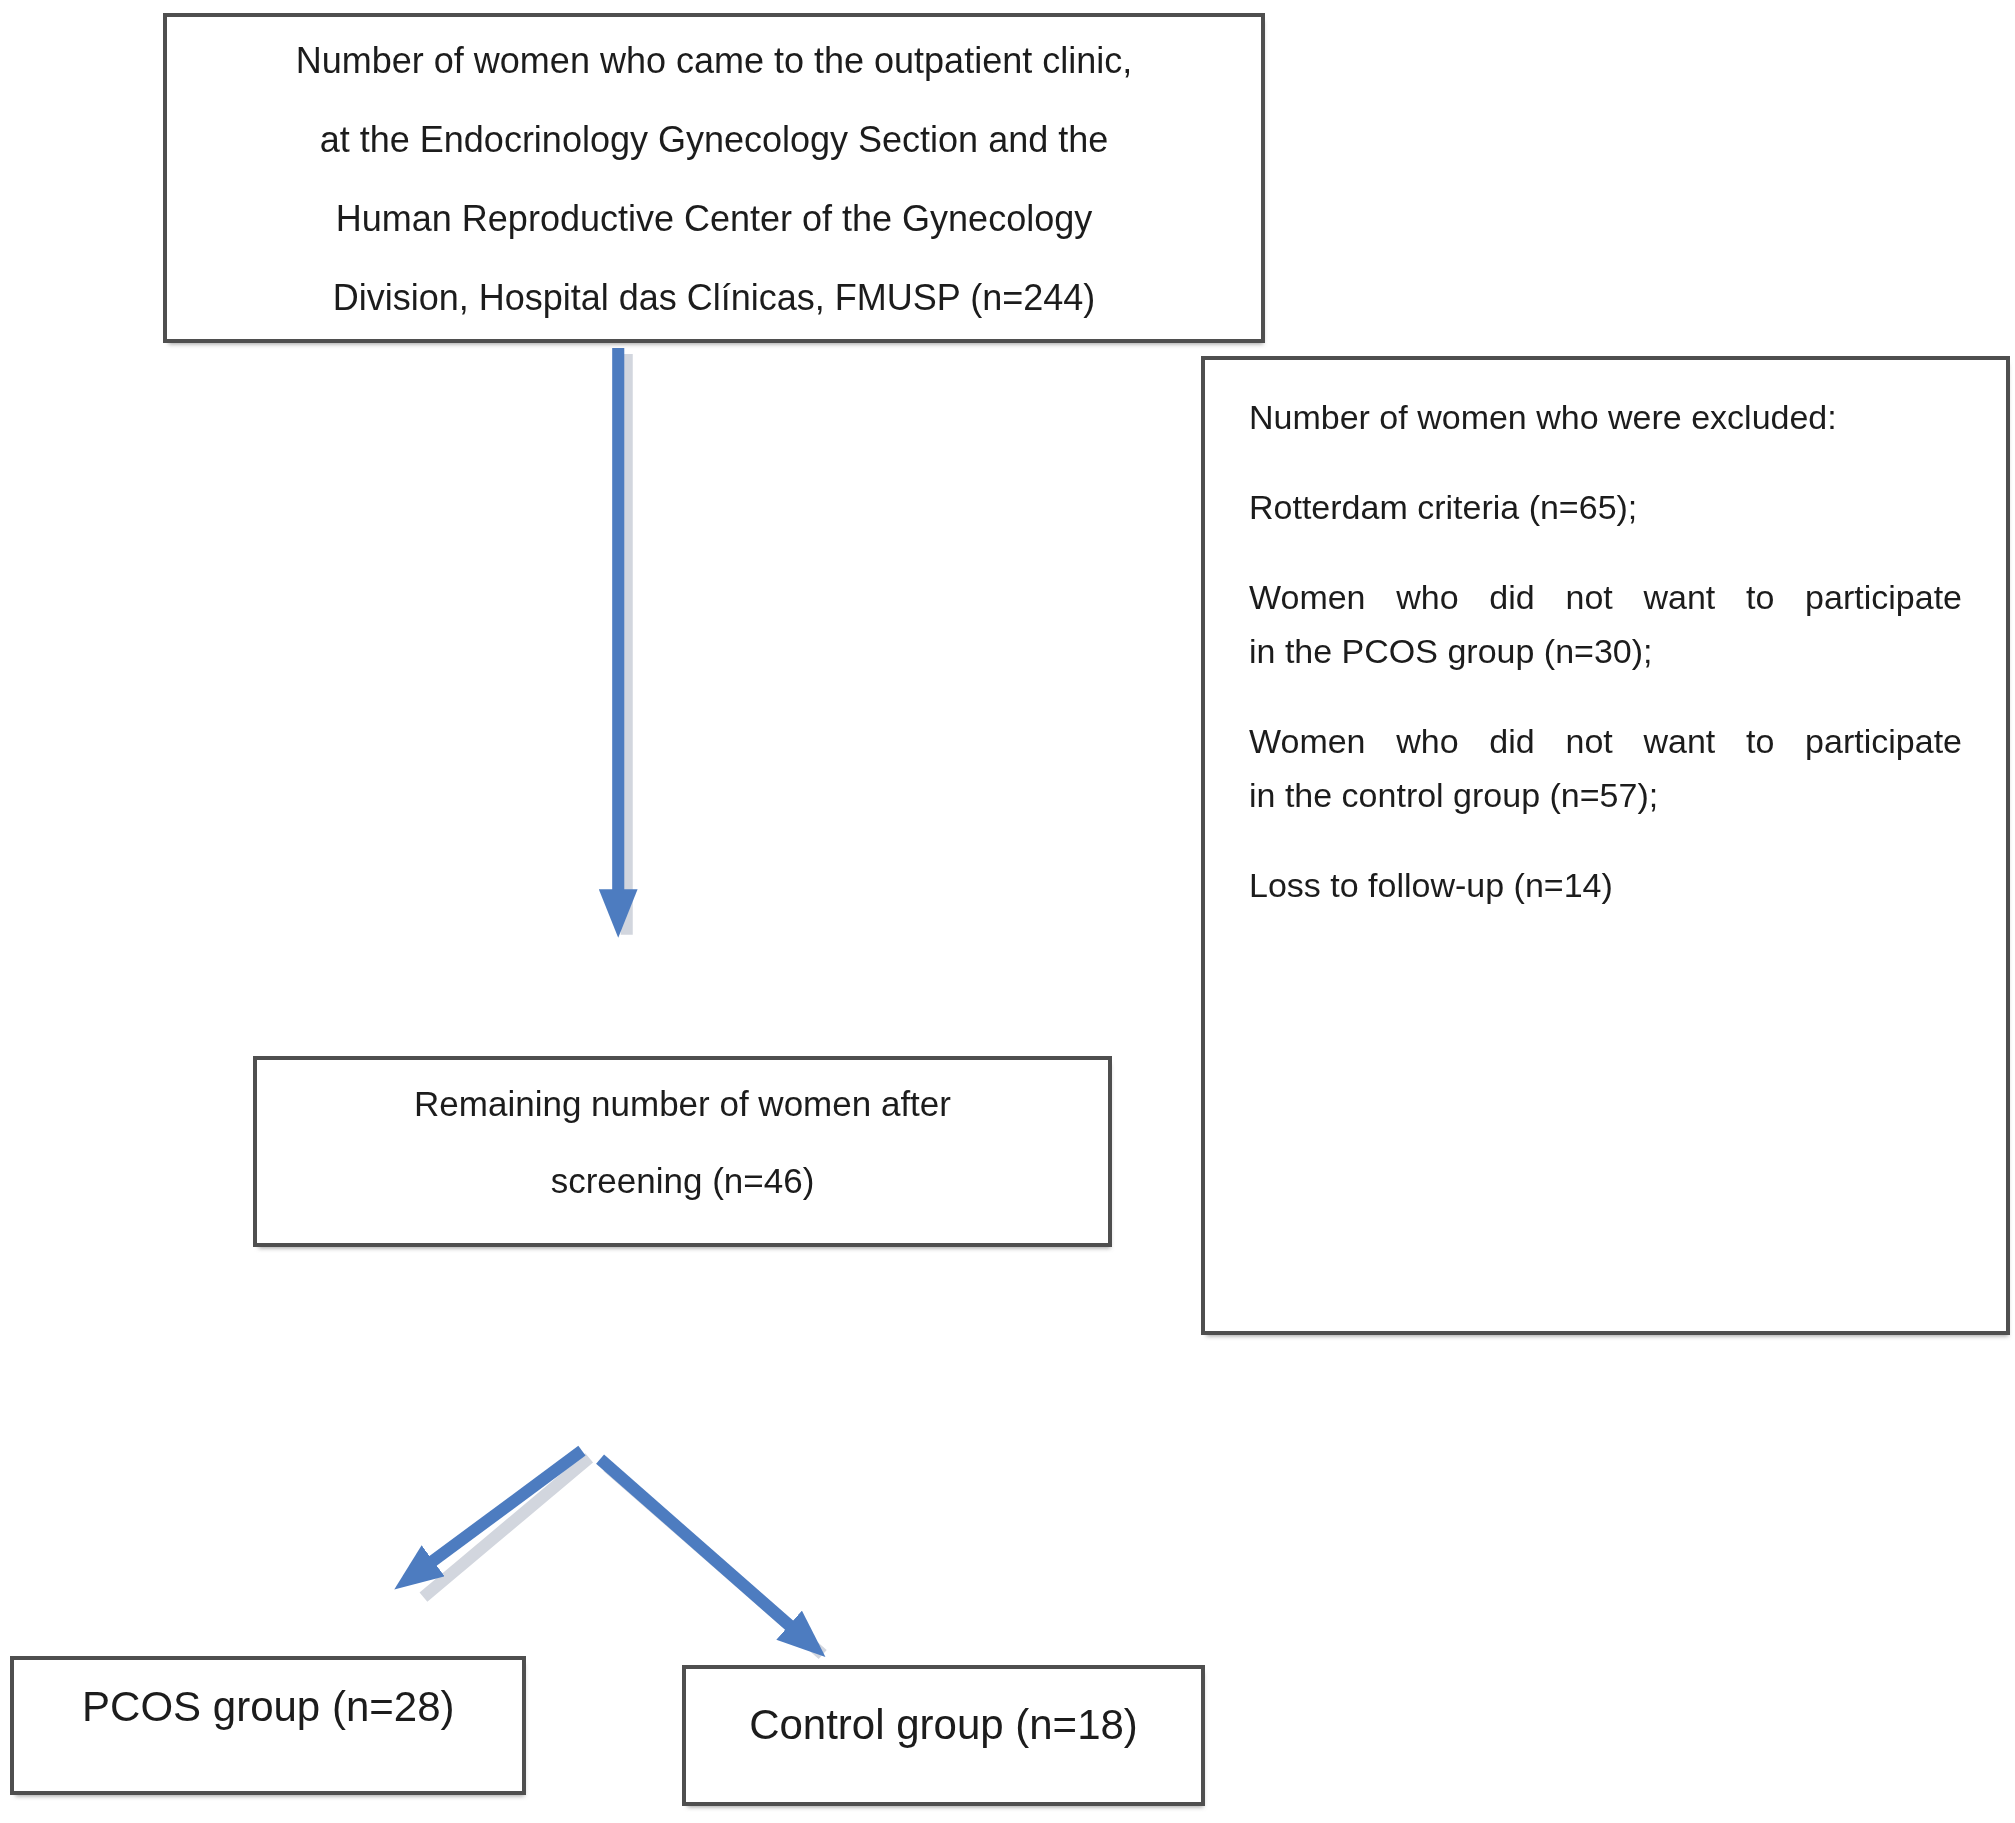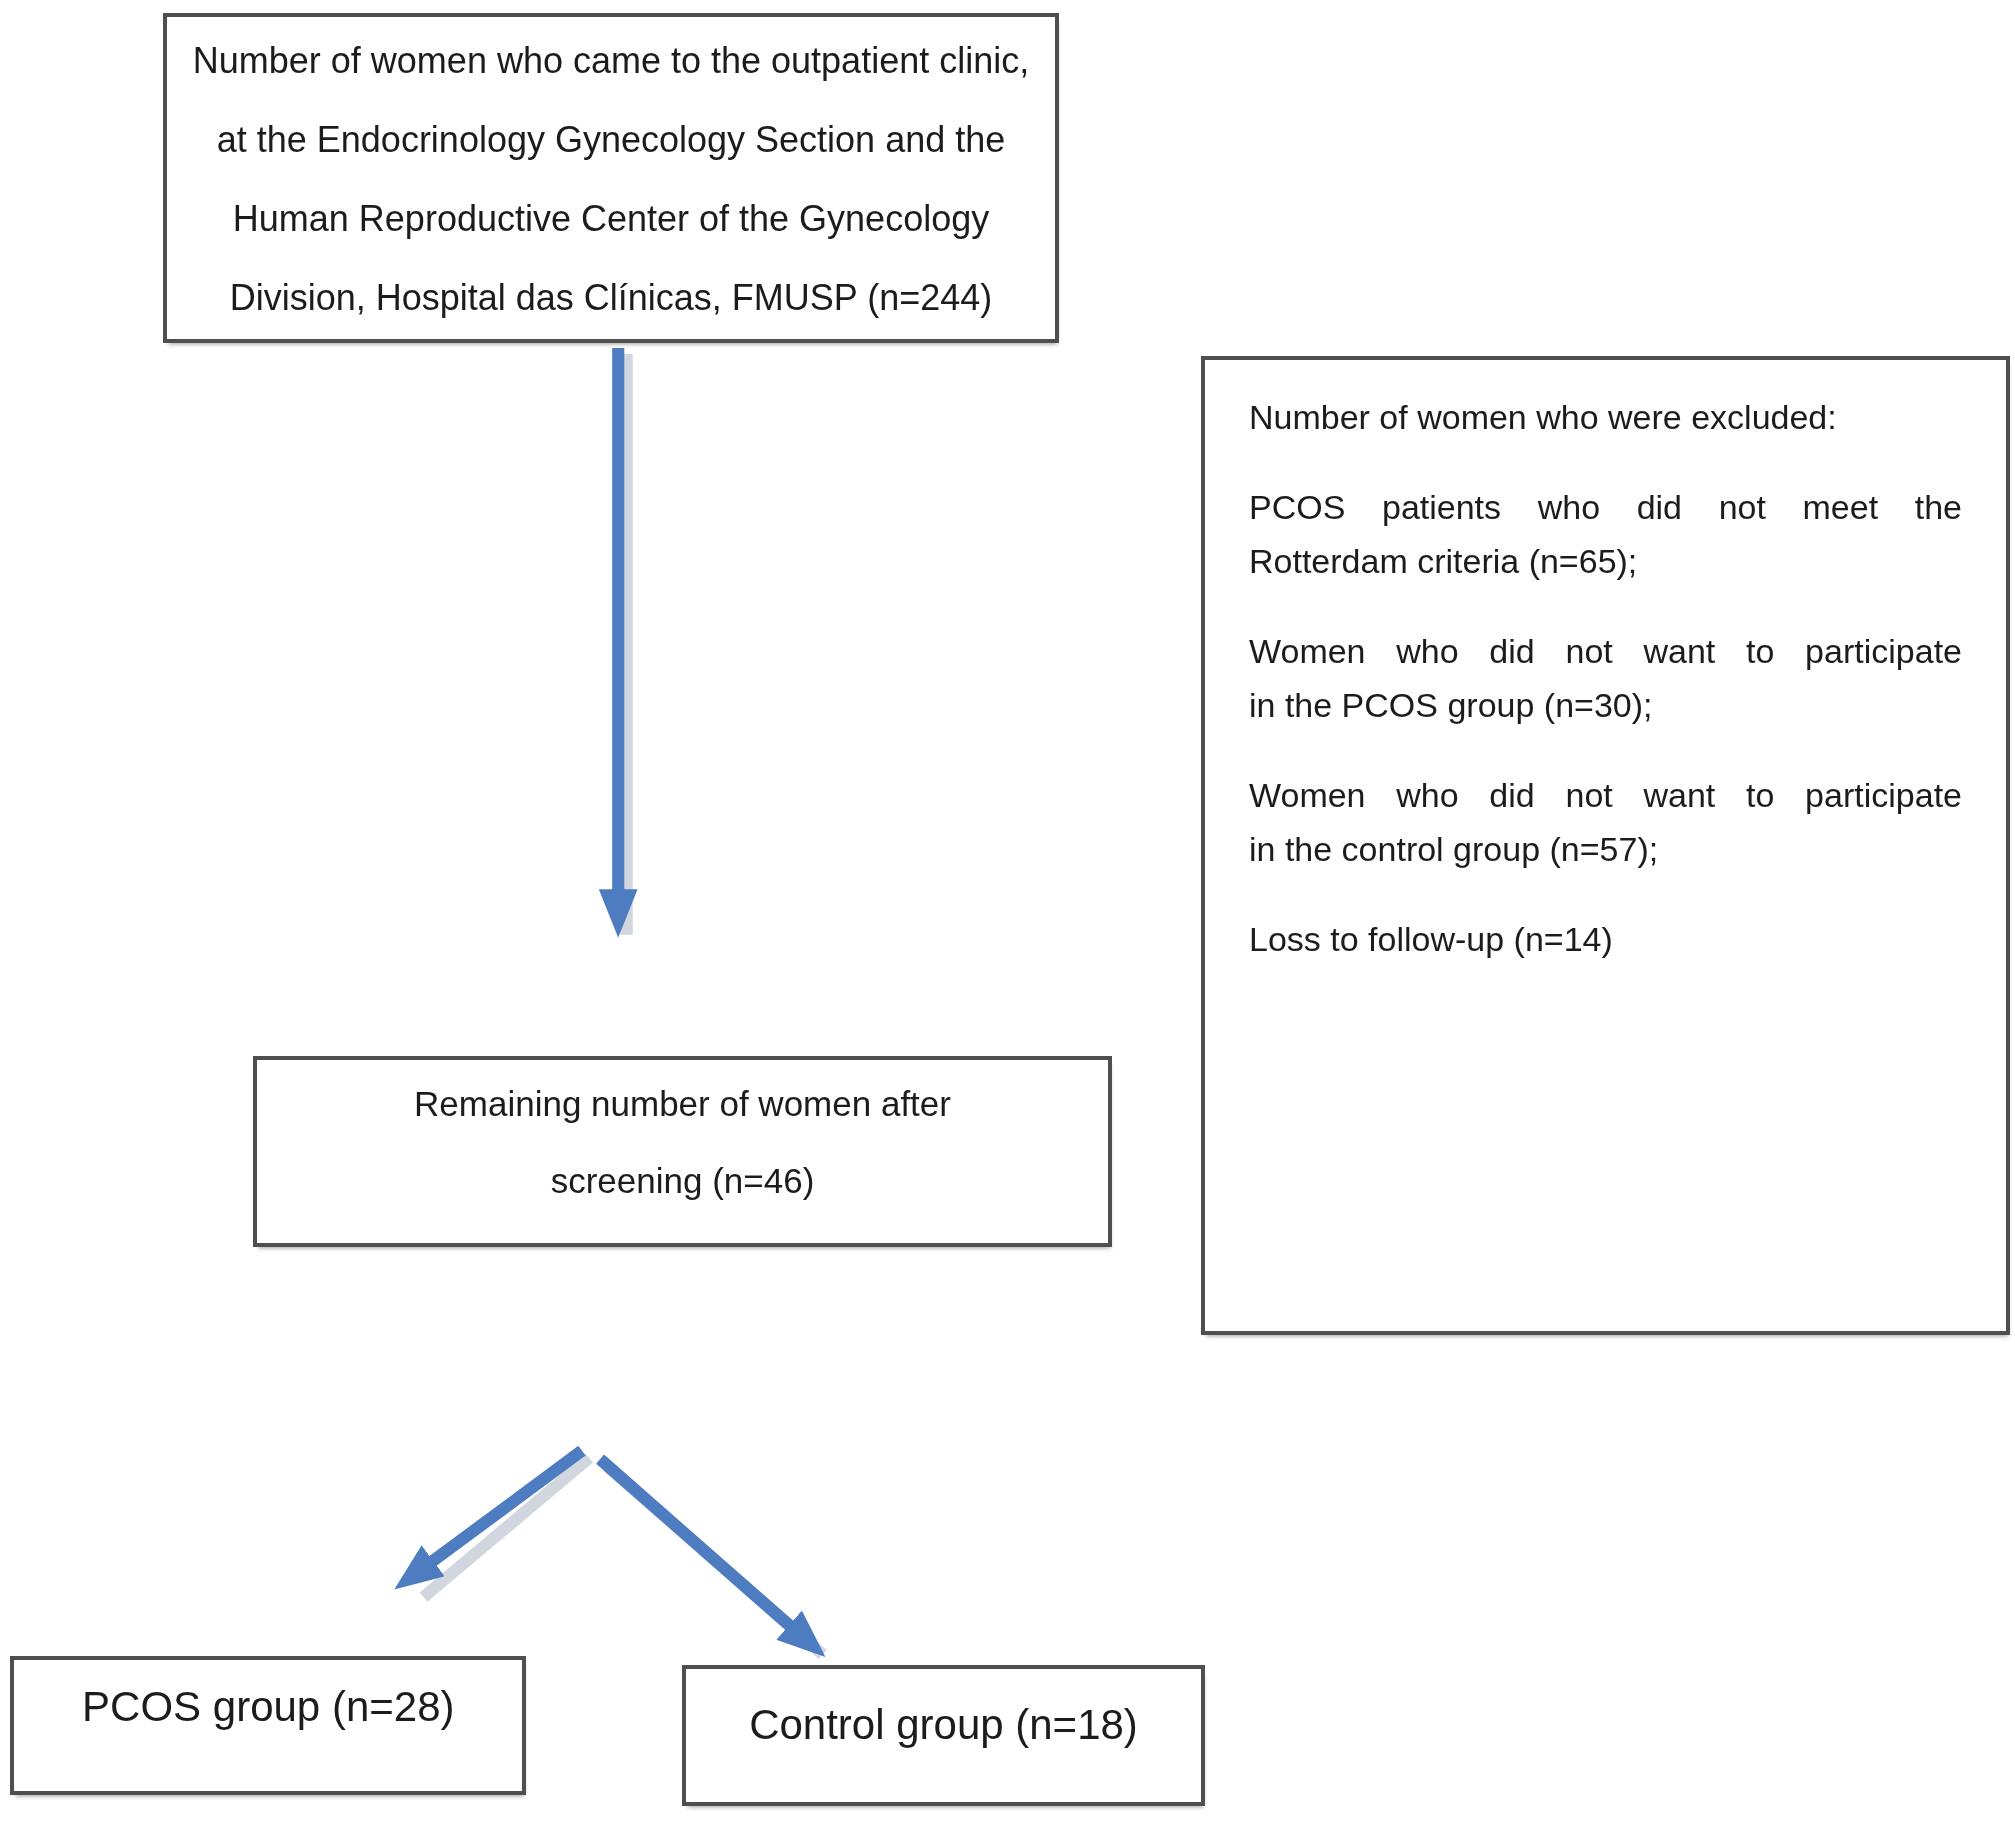--- a/index.html
+++ b/index.html
@@ -35,21 +35,21 @@
   }
   .head{fill:var(--arrow);}
   .box{
     position:absolute;
     box-sizing:border-box;
     background:#ffffff;
     border:4.8px solid var(--border);
     box-shadow:2.4px 5.4px 4.2px -3px rgba(95,95,95,0.55);
   }
   .box-recruitment{
-    left:163px;top:13.3px;width:896px;height:330px;
+    left:163px;top:13.3px;width:1102px;height:330px;
     padding:3.6px 24px 0 24px;
     text-align:center;
   }
   .box-recruitment .cline{line-height:79px;font-size:36px;}
   .box-exclusion{
     left:1201px;top:356px;width:809px;height:979px;
     padding:30px 44px 0 44px;
     text-align:left;
   }
   .box-exclusion .heading{
@@ -110,21 +110,20 @@
     <div class="cline">Number of women who came to the outpatient clinic,</div>
     <div class="cline">at the Endocrinology Gynecology Section and the</div>
     <div class="cline">Human Reproductive Center of the Gynecology</div>
     <div class="cline">Division, Hospital das Clínicas, FMUSP (n=244)</div>
   </div>
 
   <div class="box box-exclusion">
     <div class="heading">Number of women who were excluded:</div>
 
     <div class="excl-item">
-      <div class="jline">PCOS patients who did not meet the</div>
       <div class="lline">Rotterdam criteria (n=65);</div>
     </div>
 
 
     <div class="excl-item">
       <div class="jline">Women who did not want to participate</div>
       <div class="lline">in the PCOS group (n=30);</div>
     </div>
 
     <div class="excl-item">

